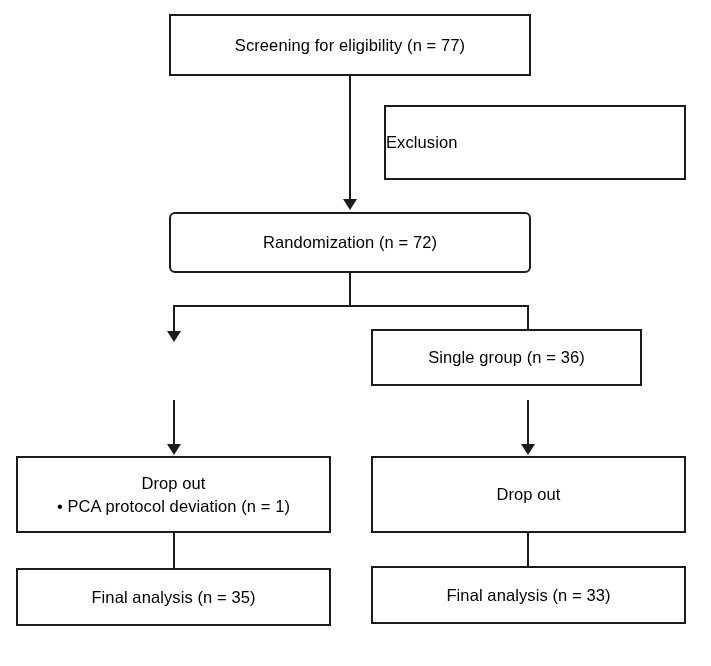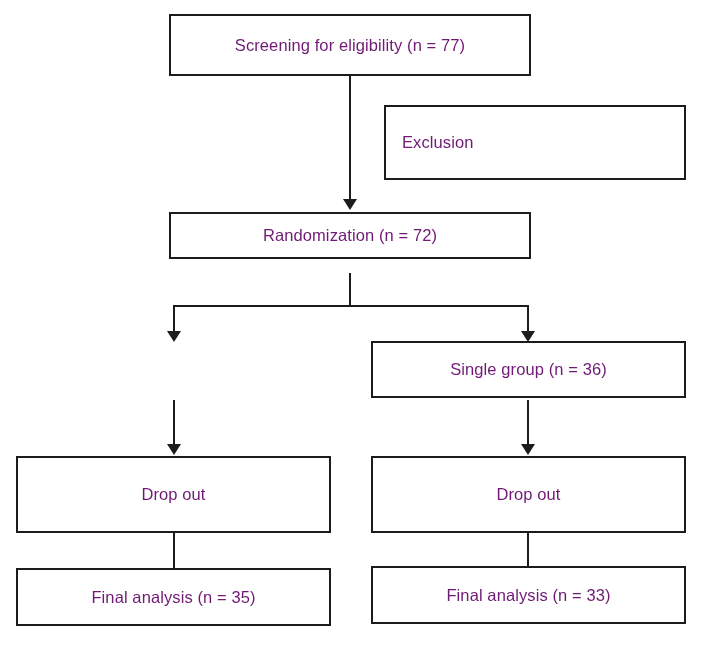--- a/index.html
+++ b/index.html
@@ -22,29 +22,28 @@
     position: absolute;
     box-sizing: border-box;
     border: 2px solid #1c1c1c;
     background: #ffffff;
     display: flex;
     flex-direction: column;
     align-items: center;
     justify-content: center;
     font-size: 16.5px;
     line-height: 1.35;
-    color: #701a75;
+    color: #000000;
     letter-spacing: 0.1px;
   }
   .node .line {
     white-space: nowrap;
   }
   .node.left-align {
     align-items: flex-start;
-    padding-left: 16px;
   }
   .node.left-align .line.bullet {
     padding-left: 12px;
   }
   .conn {
     position: absolute;
     background: #1c1c1c;
   }
   .v-line { width: 2px; }
   .h-line { height: 2px; }
@@ -66,44 +65,45 @@
     <span class="line">Screening for eligibility (n = 77)</span>
   </div>
 
   <div class="conn v-line" style="left:349px; top:76px; height:123px;"></div>
   <div class="arrowhead" style="left:343px; top:199px;"></div>
 
   <div class="node left-align" style="left:384px; top:105px; width:302px; height:75px;">
     <span class="line">Exclusion</span>
   </div>
 
-  <div class="node" style="left:169px; top:212px; width:362px; height:47px;">
+  <div class="node" style="left:169px; top:212px; width:362px; height:61px;border-radius:6px;">
     <span class="line">Randomization (n = 72)</span>
   </div>
 
   <div class="conn v-line" style="left:349px; top:273px; height:34px;"></div>
   <div class="conn h-line" style="left:173px; top:305px; width:356px;"></div>
   <div class="conn v-line" style="left:173px; top:305px; height:28px;"></div>
   <div class="arrowhead" style="left:167px; top:331px;"></div>
   <div class="conn v-line" style="left:527px; top:305px; height:28px;"></div>
   <div class="arrowhead" style="left:521px; top:331px;"></div>
 
 
-  <div class="node" style="left:371px; top:341px; width:315px; height:57px;">
+  <div class="node" style="left:371px; top:329px; width:271px; height:57px;">
     <span class="line">Single group (n = 36)</span>
   </div>
 
   <div class="conn v-line" style="left:173px; top:400px; height:45px;"></div>
   <div class="arrowhead" style="left:167px; top:444px;"></div>
 
   <div class="conn v-line" style="left:527px; top:400px; height:45px;"></div>
   <div class="arrowhead" style="left:521px; top:444px;"></div>
 
   <div class="node" style="left:16px; top:456px; width:315px; height:77px;">
     <span class="line">Drop out</span>
+    <span class="line">• PCA protocol deviation (n = 1)</span>
   </div>
 
   <div class="node" style="left:371px; top:456px; width:315px; height:77px;">
     <span class="line">Drop out</span>
   </div>
 
   <div class="conn v-line" style="left:173px; top:533px; height:46px;"></div>
   <div class="arrowhead" style="left:167px; top:578px;"></div>
 
   <div class="conn v-line" style="left:527px; top:533px; height:46px;"></div>

